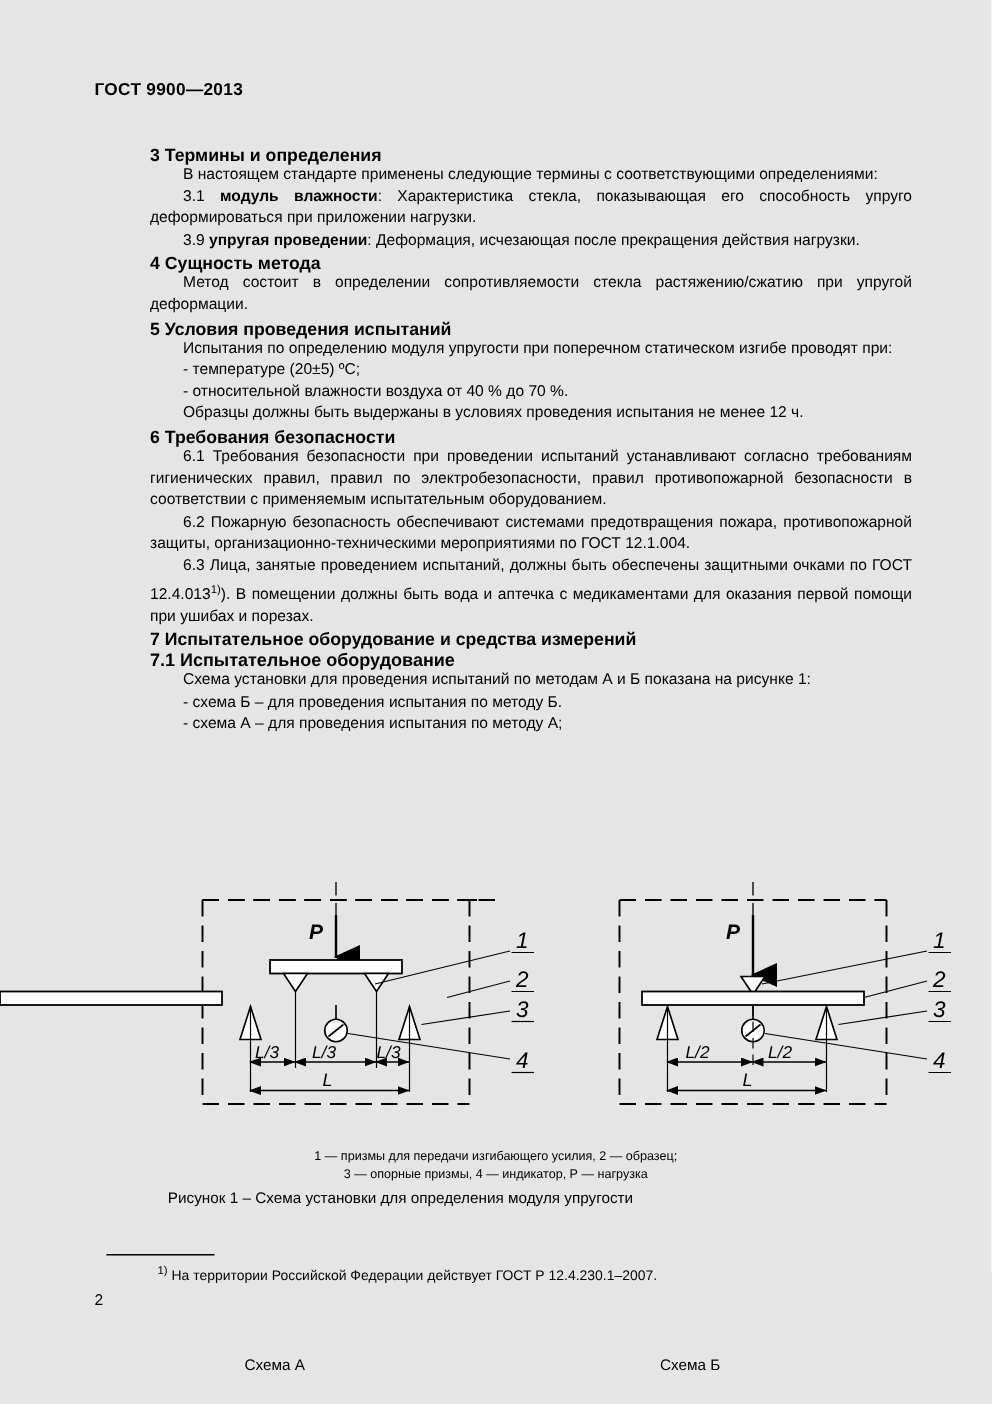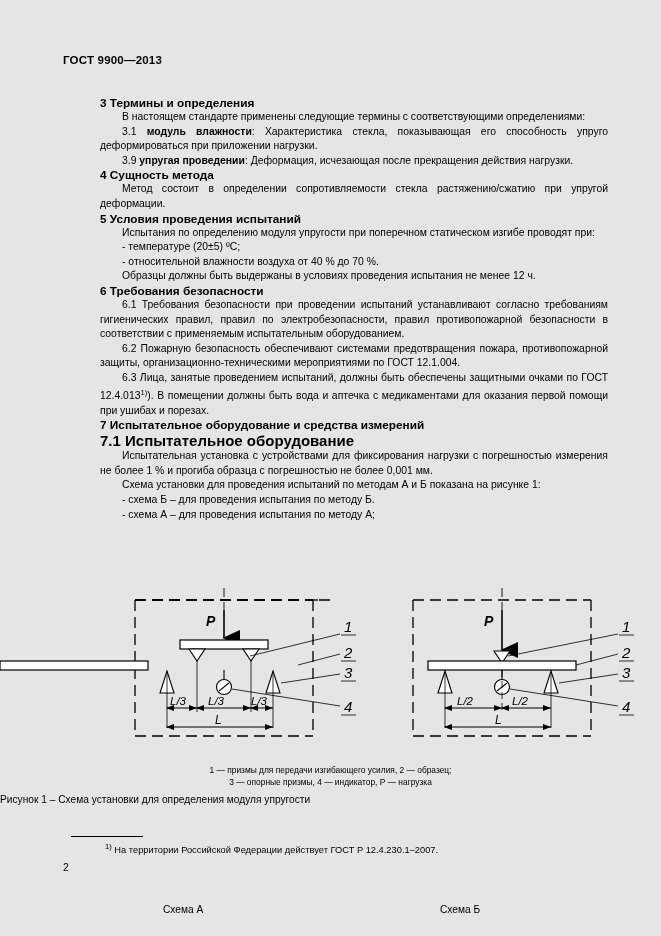--- a/index.html
+++ b/index.html
@@ -38,21 +38,21 @@
     margin-top: 12px;
   }
 
   h2.sec {
     font-size: 11.8px;
     font-weight: bold;
     margin: 0;
     padding: 0;
   }
   h3.subsec {
-    font-size: 15px;
+    font-size: 12px;
     font-weight: bold;
     margin: 0;
     padding: 0;
   }
   p.body {
     font-size: 10.4px;
     line-height: 14.6px;
     margin: 0;
     padding: 0;
     text-align: justify;
@@ -88,21 +88,21 @@
     width: 661px;
     text-align: center;
     font-size: 8.4px;
     line-height: 12px;
   }
   .fig-caption {
     position: absolute;
     top: 206px;
     left: 0;
     width: 534px;
-    text-align: left;
+    text-align: center;
     font-size: 10.2px;
   }
 
   
   .fn-rule {
     position: absolute;
     left: 71px;
     top: 836px;
     width: 72px;
     height: 0;
@@ -152,21 +152,20 @@
     <h2 class="sec gap-before-head">6 Требования безопасности</h2>
 
     <p class="body ind gap-after-head">6.1 Требования безопасности при проведении испытаний устанавливают согласно требованиям гигиенических правил, правил по электробезопасности, правил противопожарной безопасности в соответствии с применяемым испытательным оборудованием.</p>
     <p class="body ind">6.2 Пожарную безопасность обеспечивают системами предотвращения пожара, противопожарной защиты, организационно-техническими мероприятиями по ГОСТ 12.1.004.</p>
     <p class="body ind"><span>6.3 Лица, занятые проведением испытаний, должны быть обеспечены защитными очками по ГОСТ 12.4.013</span><sup class="fn">1)</sup><span>). В помещении должны быть вода и аптечка с медикаментами для оказания первой помощи при ушибах и порезах.</span></p>
 
     <h2 class="sec gap-before-head">7 Испытательное оборудование и средства измерений</h2>
 
     <h3 class="subsec blk">7.1 Испытательное оборудование</h3>
 
-    <p class="body ind gap-after-head">Испытательная установка с устройствами для фиксирования нагрузки с погрешностью измерения не более 1 % и прогиба образца с погрешностью не более 0,001 мм.</p>
     <p class="body nojust ind">Схема установки для проведения испытаний по методам А и Б показана на рисунке 1:</p>
     <p class="body nojust ind">- схема Б – для проведения испытания по методу Б.</p>
     <p class="body nojust ind">- схема А – для проведения испытания по методу А;</p>
 
   </div>
 
   <div id="figure">
 
     <svg width="661" height="160" viewBox="0 0 661 160">
       <defs>

